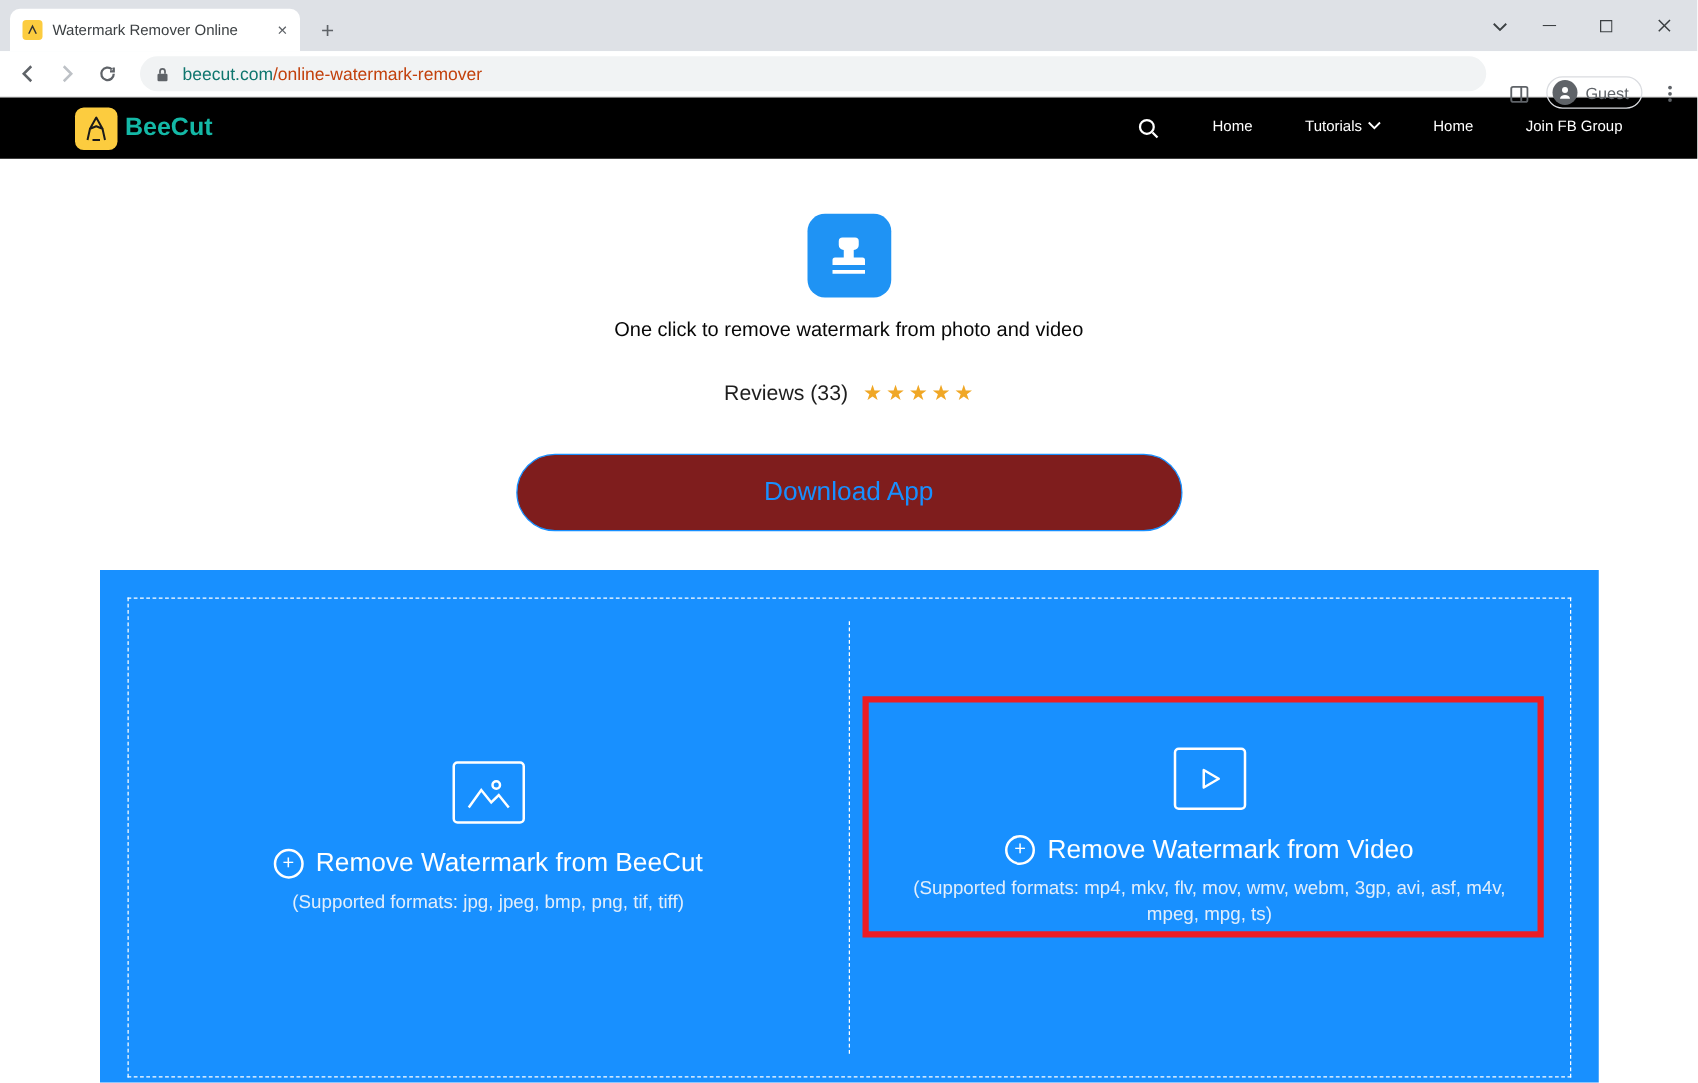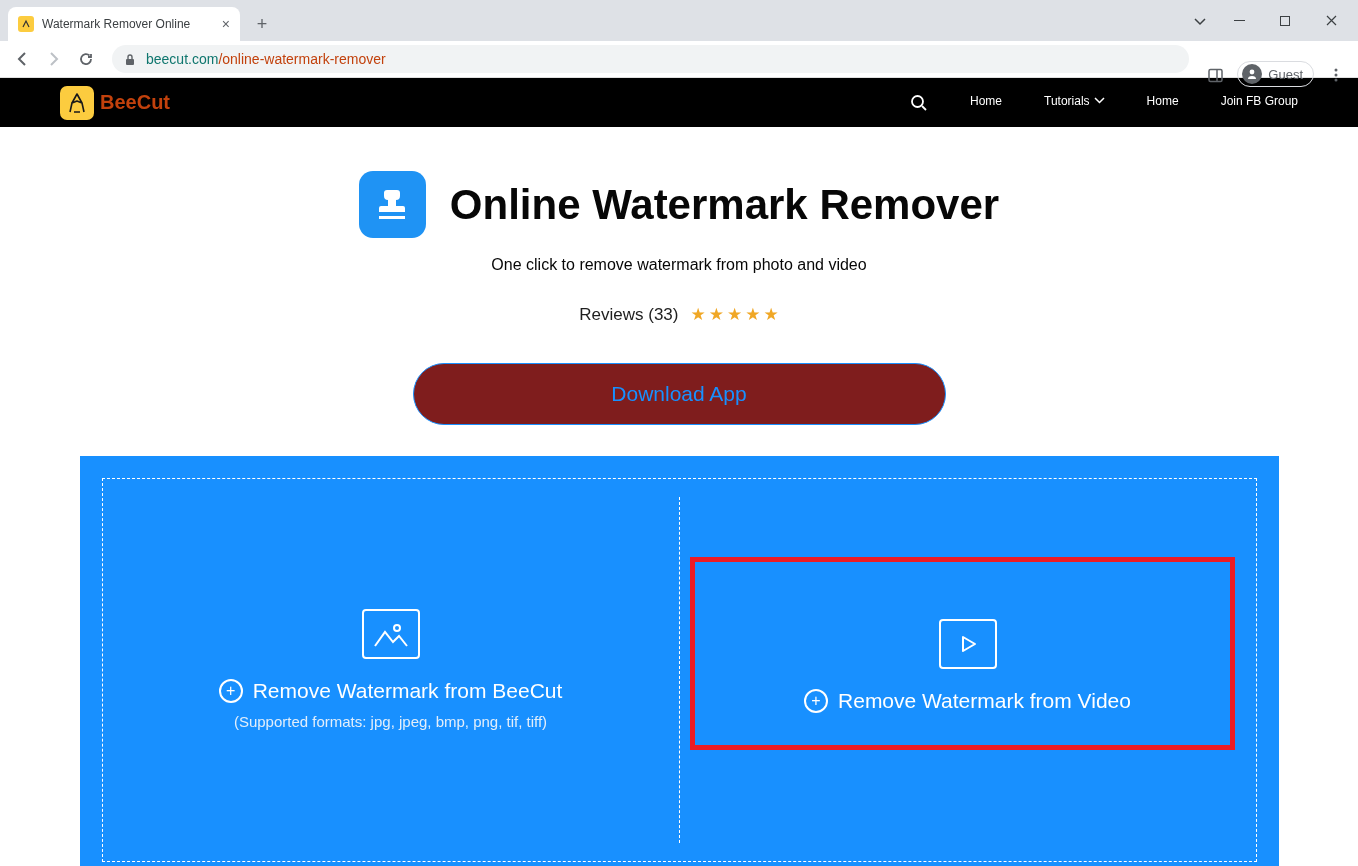--- a/index.html
+++ b/index.html
@@ -158,21 +158,21 @@
     .logo-icon {
       width: 34px;
       height: 34px;
       background: #fccc3f;
       border-radius: 7px;
       display: flex;
       align-items: center;
       justify-content: center;
     }
     .logo-text {
-      color: #c2410c;
+      color: #14b8a6;
       font-size: 20px;
       font-weight: 600;
     }
     .nav {
       margin-left: auto;
       display: flex;
       align-items: flex-start;
       gap: 42px;
       font-size: 12px;
     }
@@ -440,21 +440,20 @@
   </div>
 </div>
 
 <div class="hero">
   <div class="hero-title-row">
     <span class="hero-icon">
       <svg width="38" height="38" viewBox="0 0 38 38">
           <path d="M14 4 h10 a3 3 0 0 1 3 3 v3 a4 4 0 0 1 -4 4 v6 h7 a2 2 0 0 1 2 2 v4 H6 v-4 a2 2 0 0 1 2 -2 h7 v-6 a4 4 0 0 1 -4 -4 v-3 a3 3 0 0 1 3 -3 Z M6 30 h26 v3 H6 Z" fill="#fff"></path>
         </svg>
     </span>
-    <h1 class="hero-title">Online Watermark Remover</h1>
   </div>
   <p class="hero-subtitle">One click to remove watermark from photo and video</p>
   <div class="reviews-row">
     <span>Reviews (33)</span>
     <span class="stars">
       <span class="star">★</span>
       <span class="star">★</span>
       <span class="star">★</span>
       <span class="star">★</span>
       <span class="star">★</span>
@@ -484,16 +483,17 @@
     <div class="upload-half">
       <div class="upload-icon">
         <svg width="24" height="24" viewBox="0 0 24 24">
             <path d="M7 5 L19 12 L7 19 Z" stroke="#fff" stroke-width="2" fill="none" stroke-linejoin="round"></path>
           </svg>
       </div>
       <div class="upload-label-row">
         <span class="plus-circle">+</span>
         <span>Remove Watermark from Video</span>
       </div>
+      <div class="formats">(Supported formats: mp4, mkv, flv, mov, wmv, webm, 3gp, avi, asf, m4v, mpeg, mpg, ts)</div>
       <div class="highlight-box" style="top:78px; left:10px; width:545px; height:193px;"></div>
     </div>
   </div>
 </div>
 
 </body></html>

